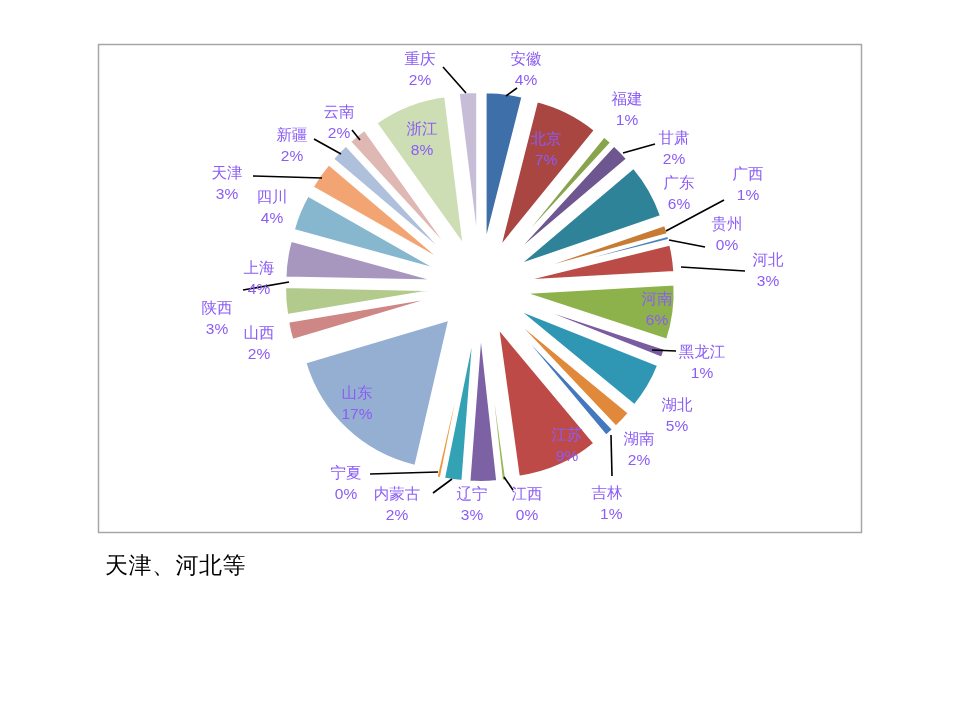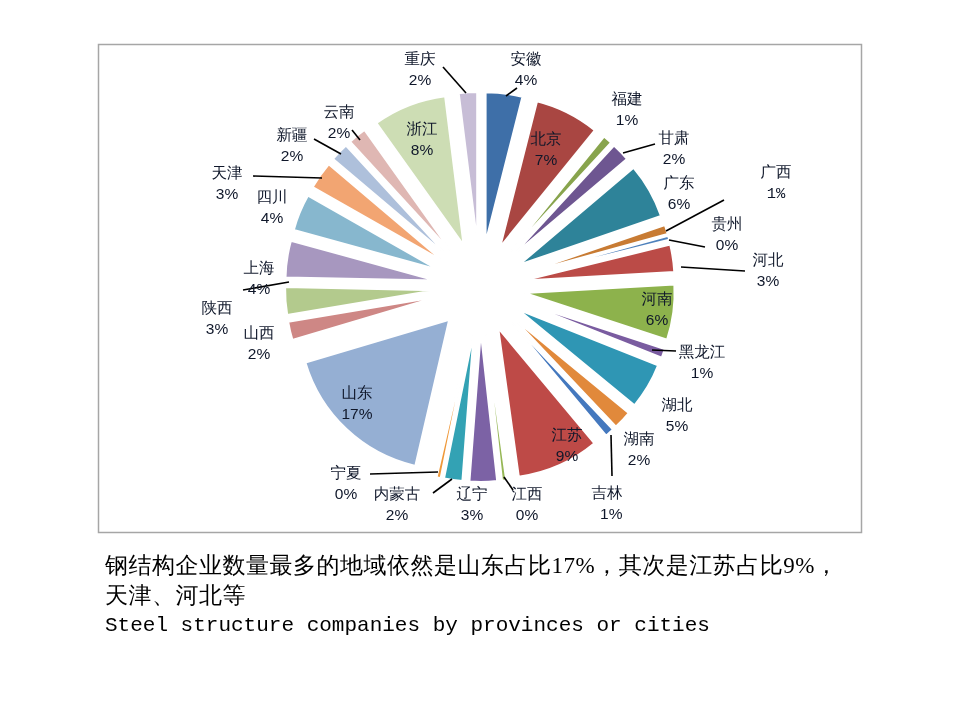--- a/index.html
+++ b/index.html
@@ -8,21 +8,21 @@
     width:960px;height:720px;
     background:#ffffff;
     overflow:hidden;
     font-family:"Liberation Sans", sans-serif;
   }
   #chart-svg{position:absolute;left:0;top:0;}
   .plabel{
     position:absolute;
     transform:translateX(-50%);
     text-align:center;
-    color:#0f172a;
+    color:#8b5cf6;
     font-size:15.5px;
     line-height:21px;
     white-space:nowrap;
     font-family:"Liberation Sans", sans-serif;
   }
   .caption{
     position:absolute;
     left:105px;
     top:551px;
     width:790px;
@@ -112,21 +112,21 @@
         <div>1%</div>
       </div>
       <div class="plabel" style="left: 674px; top: 127px;">
         <div>甘肃</div>
         <div>2%</div>
       </div>
       <div class="plabel" style="left: 679px; top: 172px;">
         <div>广东</div>
         <div>6%</div>
       </div>
-      <div class="plabel" style="left: 776px; top: 163px; font-family: Liberation Mono, monospace;">
+      <div class="plabel" style="left: 748px; top: 163px;">
         <div>广西</div>
         <div>1%</div>
       </div>
       <div class="plabel" style="left: 727px; top: 213px;">
         <div>贵州</div>
         <div>0%</div>
       </div>
       <div class="plabel" style="left: 768px; top: 249px;">
         <div>河北</div>
         <div>3%</div>
@@ -207,18 +207,16 @@
         <div>浙江</div>
         <div>8%</div>
       </div>
       <div class="plabel" style="left: 420px; top: 48px;">
         <div>重庆</div>
         <div>2%</div>
       </div>
     </div>
 
   <div class="caption">
-    <p class="zh">钢结构企业数量最多的地域依然是山东占比17%，其次是江苏占比9%，</p>
     <p class="zh">天津、河北等</p>
-    <p class="en">Steel structure companies by provinces or cities</p>
   </div>
 
 </div>
 
 </body></html>

